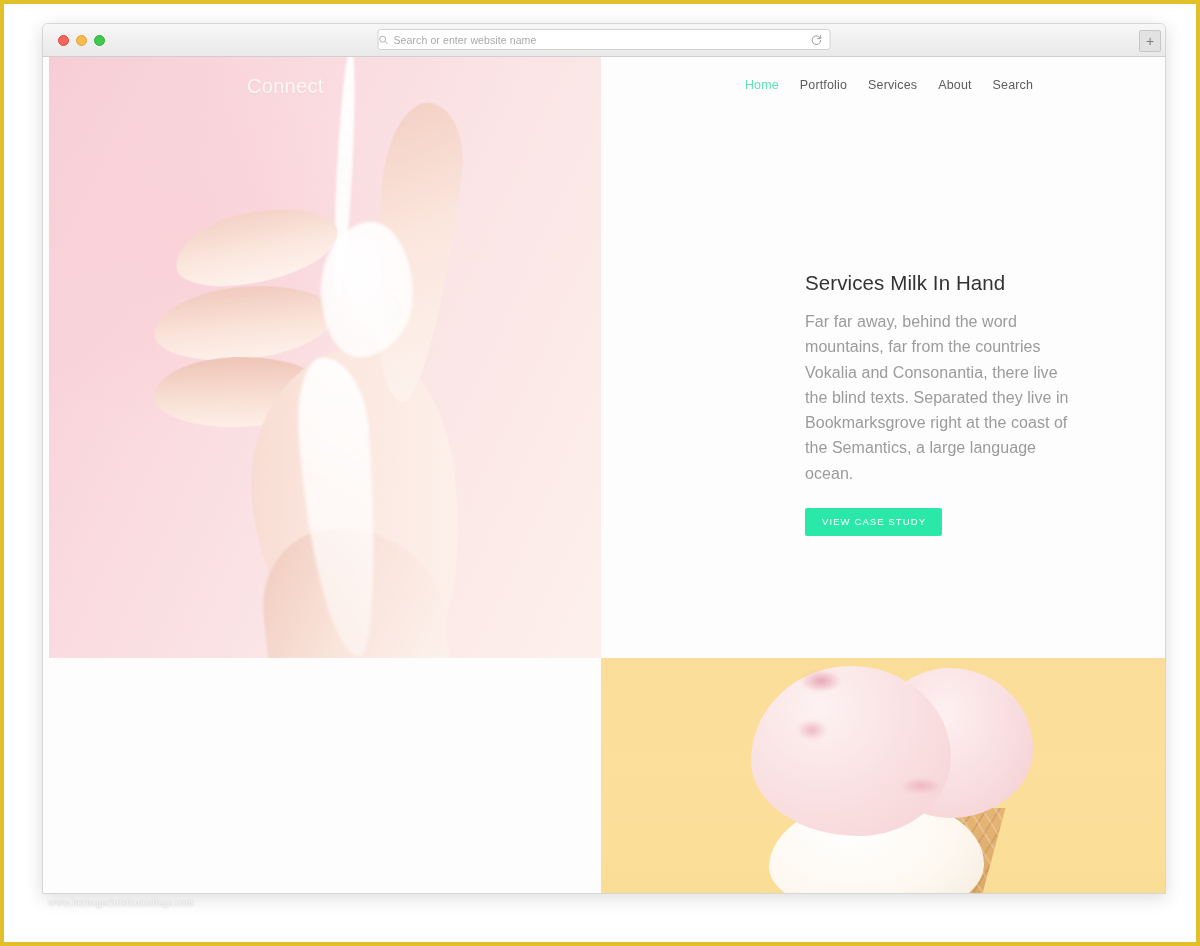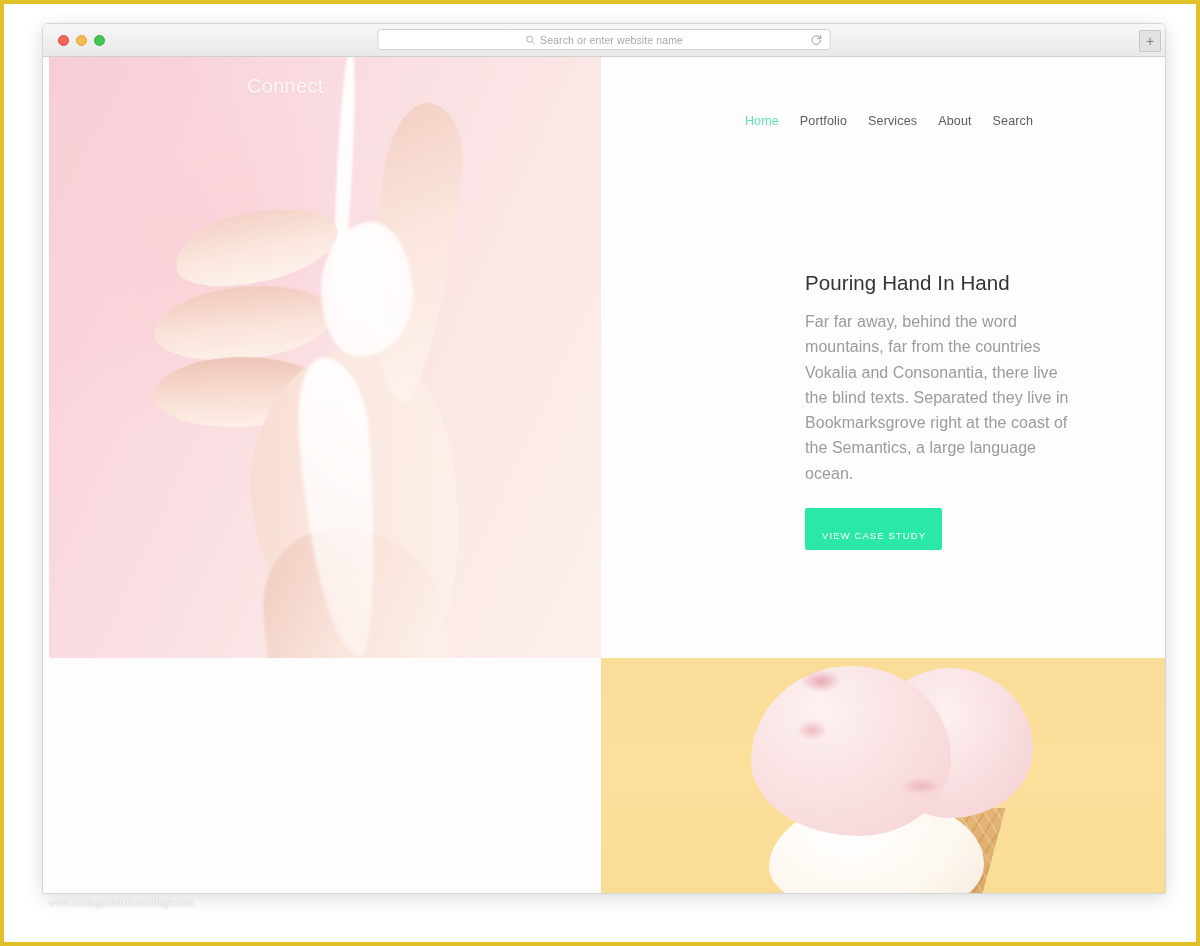--- a/index.html
+++ b/index.html
@@ -58,21 +58,21 @@
     left: 50%;
     transform: translateX(-50%);
     top: 5px;
     width: 453px;
     height: 21px;
     background: #ffffff;
     border: 1px solid #d2d2d2;
     border-radius: 3px;
     display: flex;
     align-items: center;
-    justify-content: center;
+    justify-content: flex-start;
   }
   #omnibox-inner {
     display: flex;
     align-items: center;
     gap: 5px;
     color: #a9a9a9;
     font-size: 10.5px;
     letter-spacing: .1px;
   }
   #search-icon-svg { display:block; }
@@ -233,21 +233,20 @@
     justify-content: center;
     gap: 21px;
     padding-left: 10px;
   }
   .nav-link {
     font-size: 12.5px;
     color: #5c5c5c;
     letter-spacing: .15px;
     text-decoration: none;
     white-space: nowrap;
-    margin-top: 36px;
   }
   .nav-link.active { color: #5ee2b4; }
 
   #hero-text {
     position: absolute;
     left: 204px;
     top: 214px;
     width: 290px;
   }
   #hero-title {
@@ -264,21 +263,21 @@
     letter-spacing: .05px;
     margin-bottom: 22px;
     width: 272px;
   }
   #cta-button {
     display: inline-block;
     background: #2ae8a8;
     color: #ffffff;
     font-size: 9.5px;
     letter-spacing: 1.1px;
-    padding: 22px 16px 9px 17px;
+    padding: 8px 16px 9px 17px;
     border: none;
     border-radius: 2px;
     font-family: "Liberation Sans", sans-serif;
   }
 
   
   #bottom-row { position:absolute; left:0; top:601px; width:1124px; height:237px; }
   #bottom-left {
     position: absolute;
     left: 0; top: 0;
@@ -419,21 +418,21 @@
 
           <nav id="main-nav">
             <a class="nav-link active" href="#">Home</a>
             <a class="nav-link" href="#">Portfolio</a>
             <a class="nav-link" href="#">Services</a>
             <a class="nav-link" href="#">About</a>
             <a class="nav-link" href="#">Search</a>
           </nav>
 
           <div id="hero-text">
-            <h1 id="hero-title">Pouring Hand In Hand</h1>
+            <h1 id="hero-title">Services Milk In Hand</h1>
             <p id="hero-paragraph">Far far away, behind the word mountains, far from the countries Vokalia and Consonantia, there live the blind texts. Separated they live in Bookmarksgrove right at the coast of the Semantics, a large language ocean.</p>
             <button id="cta-button">VIEW CASE STUDY</button>
           </div>
 
         </div>
       </div>
 
       <div id="bottom-row">
         <div id="bottom-left"></div>
         <div id="bottom-photo">

